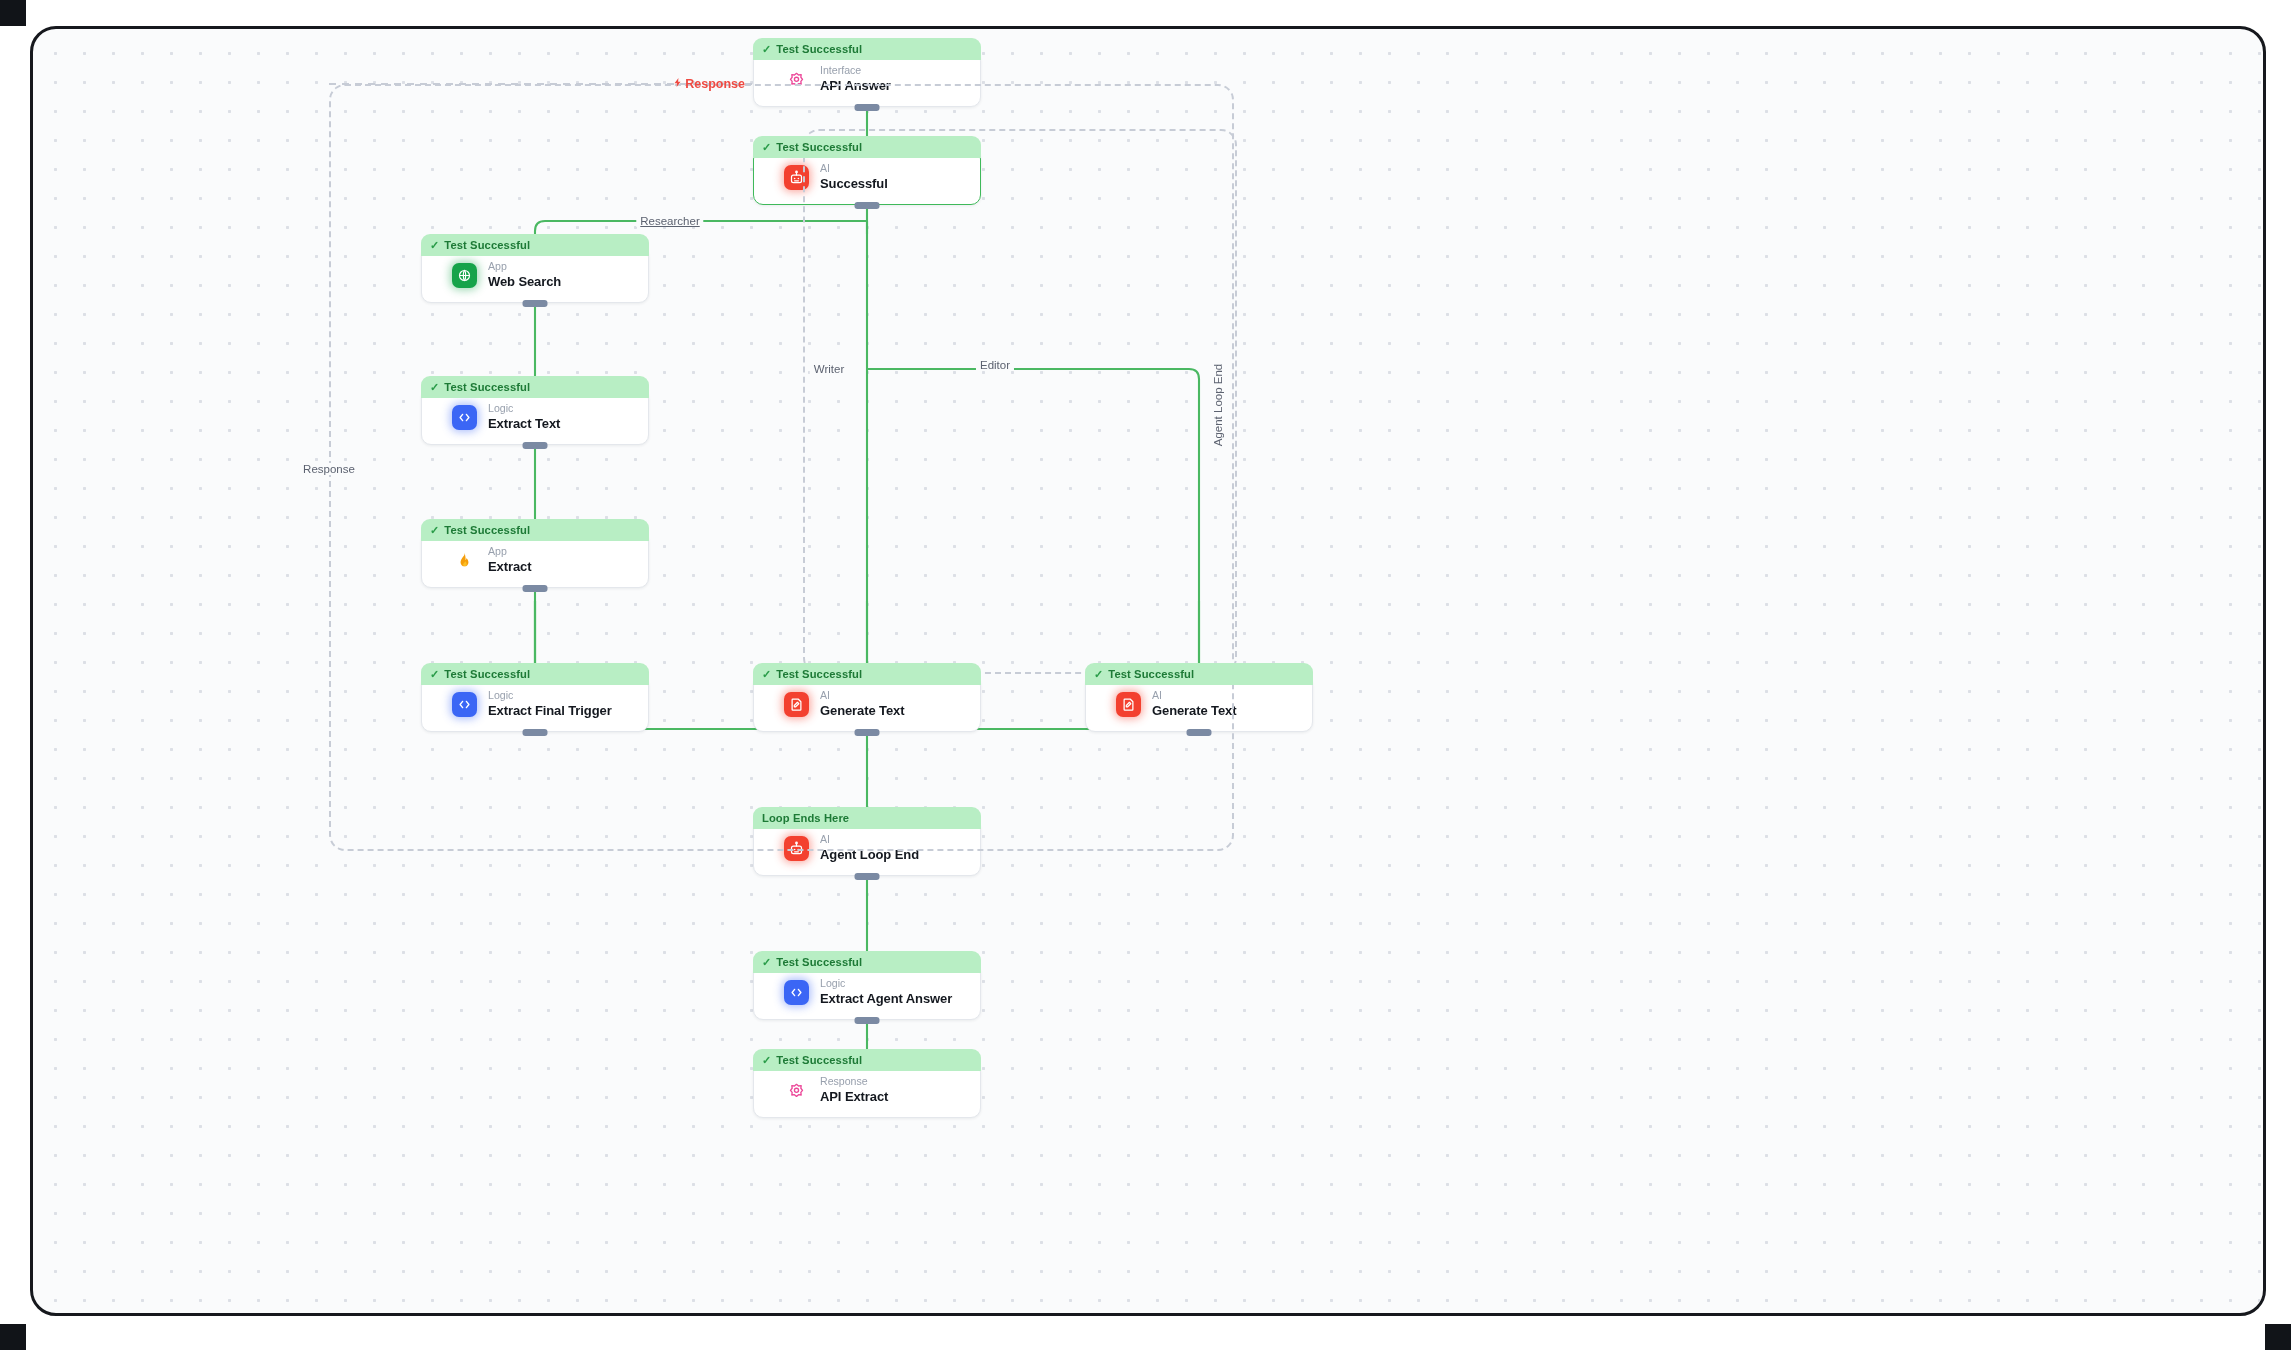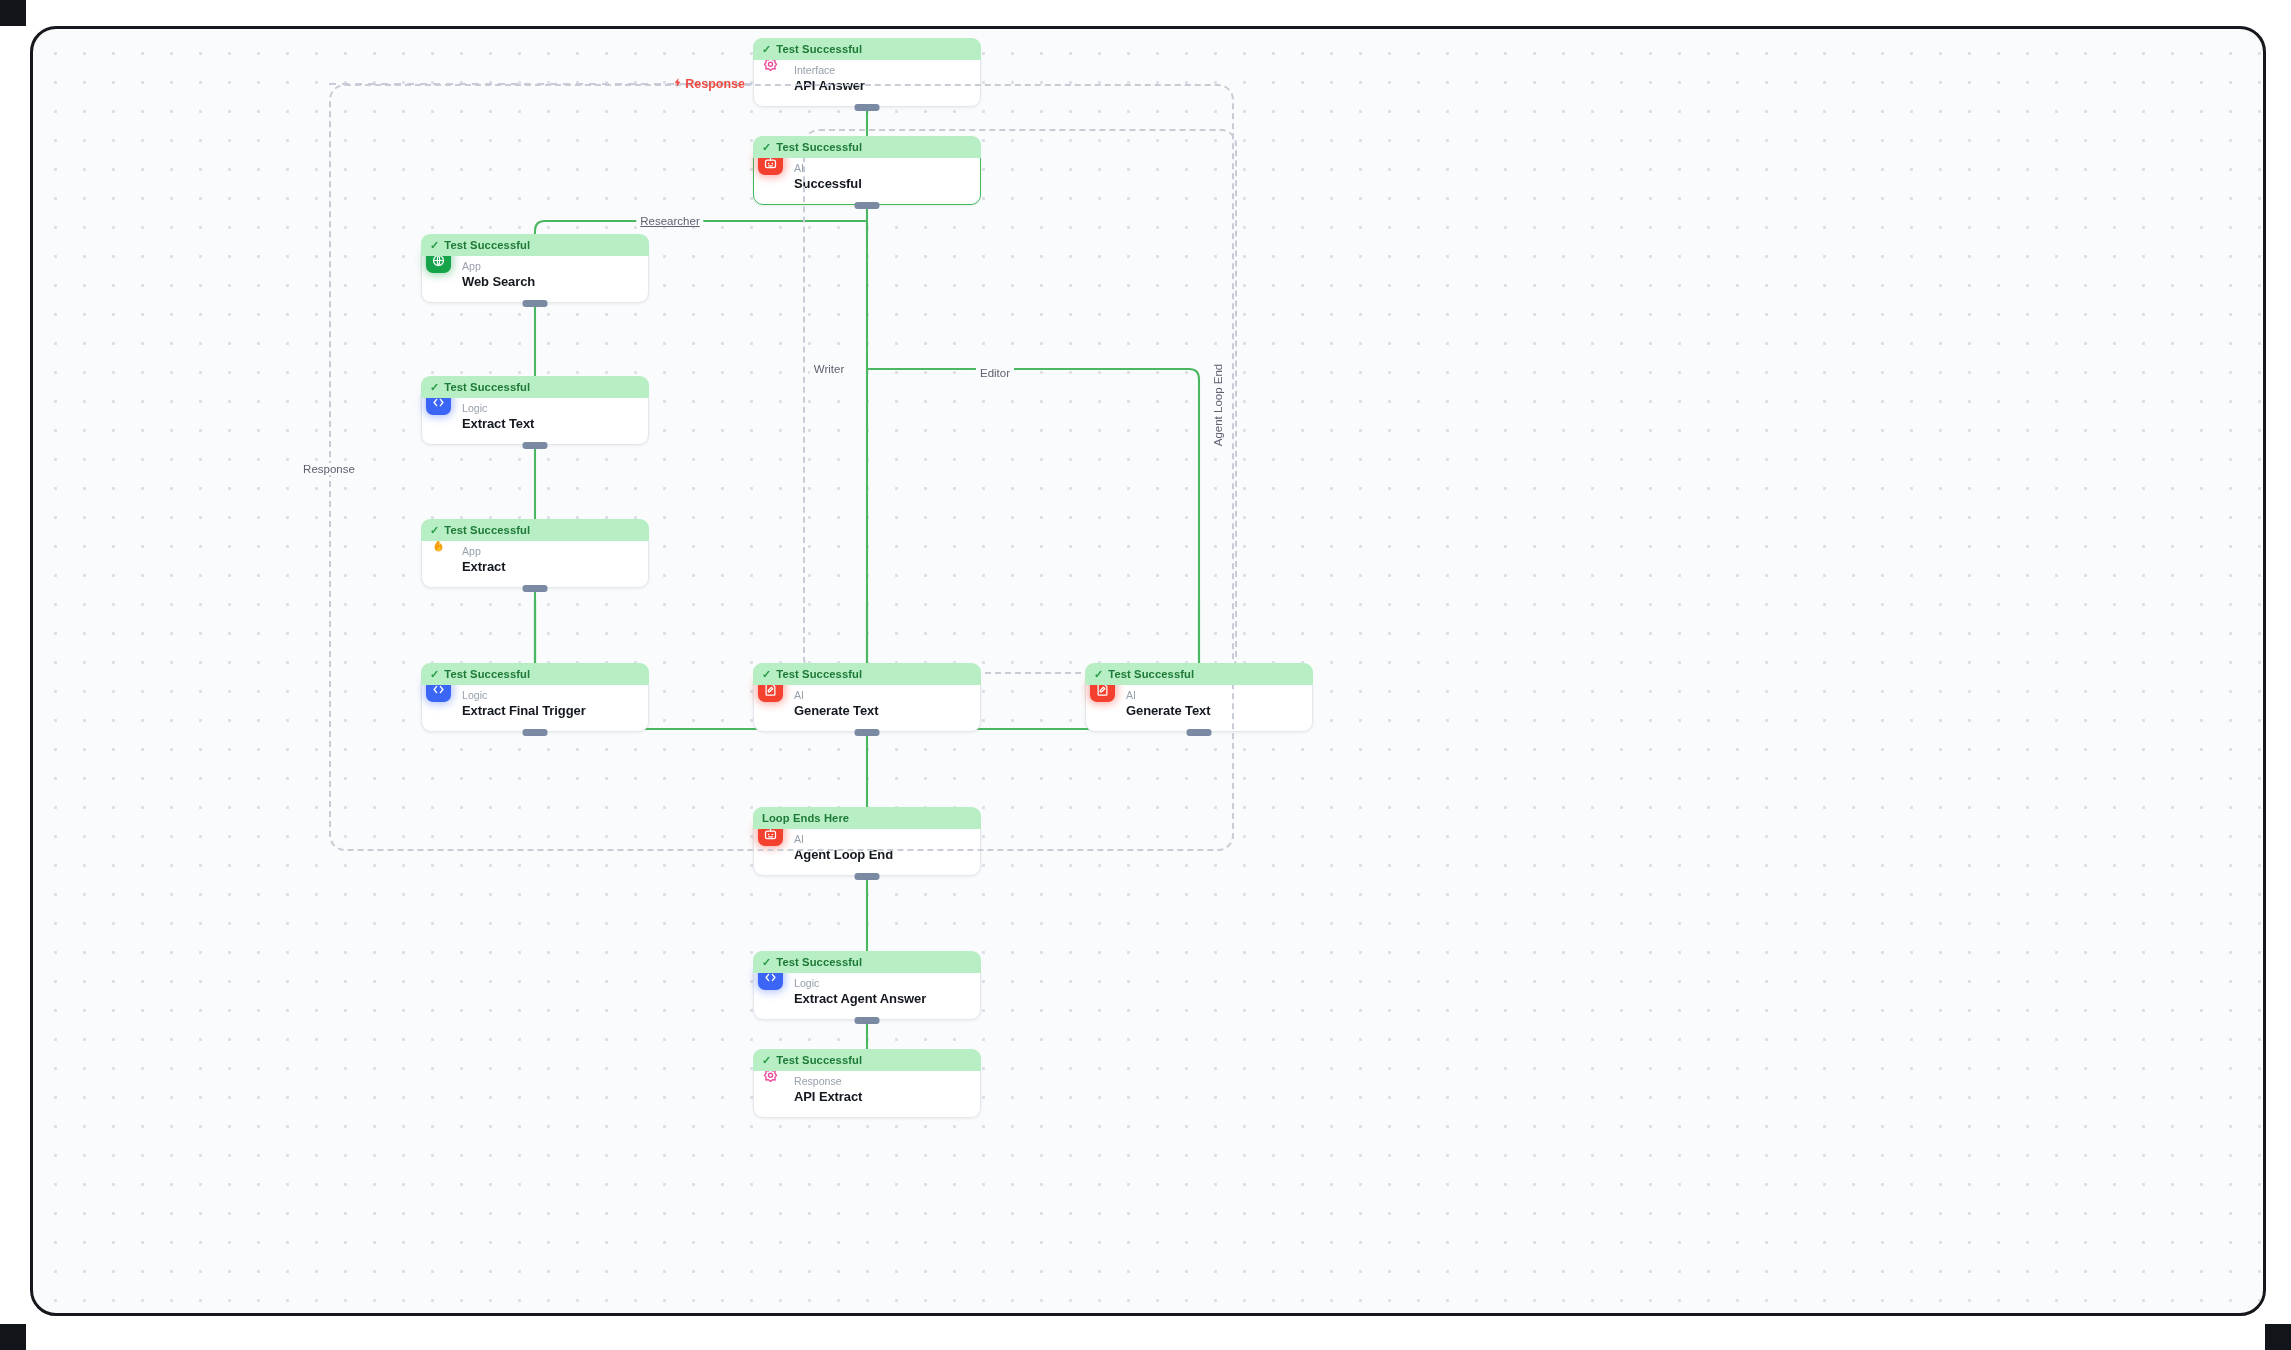--- a/index.html
+++ b/index.html
@@ -57,22 +57,22 @@
     letter-spacing:.1px;
     position:relative; z-index:1;
   }
   .node .status .chk { font-size:11px; line-height:1; color:#2a9c49; }
   .node .body {
     position:relative; margin-top:-9px;
     background:#ffffff;
     border:1.3px solid #e4e7ec;
     border-radius:10px;
     height:56px;
-    display:flex; gap:11px;
-    padding:0 4px;
+    display:flex; align-items:center; gap:11px;
+    padding:0 30px;
     box-shadow:0 1px 3px rgba(16,24,40,.07);
   }
   .node.selected .body { border:1.7px solid #3fb95a; }
   .icon-box {
     width:25px; height:25px; border-radius:7px;
     display:flex; align-items:center; justify-content:center;
     flex:0 0 auto;
   }
   .icon-box svg { display:block; }
   .ic-red    { background:#f3402f; box-shadow:0 0 9px 2px rgba(243,64,47,.45); }
@@ -372,21 +372,21 @@
         <div class="handle" style="left: 1166px; top: 700px;"></div>
         <div class="handle" style="left: 834px; top: 785px;"></div>
         <div class="handle" style="left: 834px; top: 844px;"></div>
         <div class="handle" style="left: 834px; top: 929px;"></div>
         <div class="handle" style="left: 834px; top: 988px;"></div>
         <div class="handle" style="left: 834px; top: 1027px;"></div>
         <div class="frame" style="left: 296px; top: 55px; width: 905px; height: 767px;"></div>
         <div class="frame" style="left: 770px; top: 100px; width: 434px; height: 545px;"></div>
         <div class="edge-label" style="left: 637px; top: 192px; text-decoration: underline;">Researcher</div>
         <div class="edge-label" style="left: 796px; top: 340px;">Writer</div>
-        <div class="edge-label" style="left: 962px; top: 344px; text-align: right;">Editor</div>
+        <div class="edge-label" style="left: 962px; top: 336px; text-align: right;">Editor</div>
         <div class="edge-label" style="left: 296px; top: 440px;">Response</div>
         <div class="edge-label vert" style="left: 1185px; top: 376px;">Agent Loop End</div>
         <div class="trigger-label" style="left: 712px; top: 55px;">
           <span class="bolt"><svg width="11" height="13" viewBox="0 0 24 24" fill="#ef4a42">
               <path d="M13.5 2L5 13.5h5.2L9.6 22 18 10.5h-5.2z"></path>
             </svg></span>
           <span>Response</span>
         </div>
       </div>
   </div>

